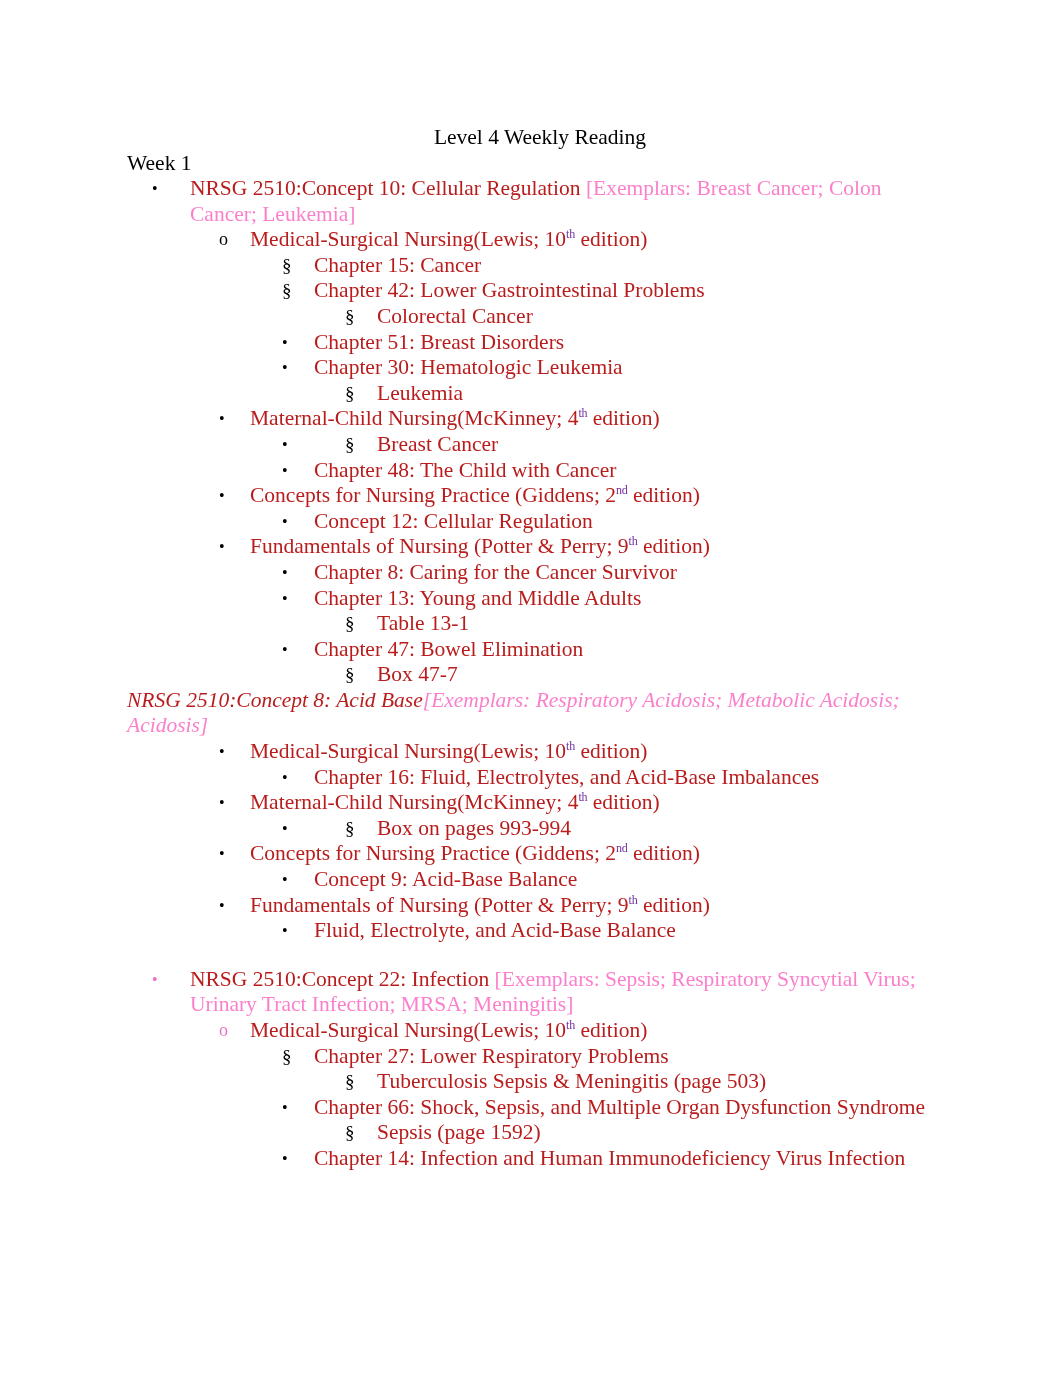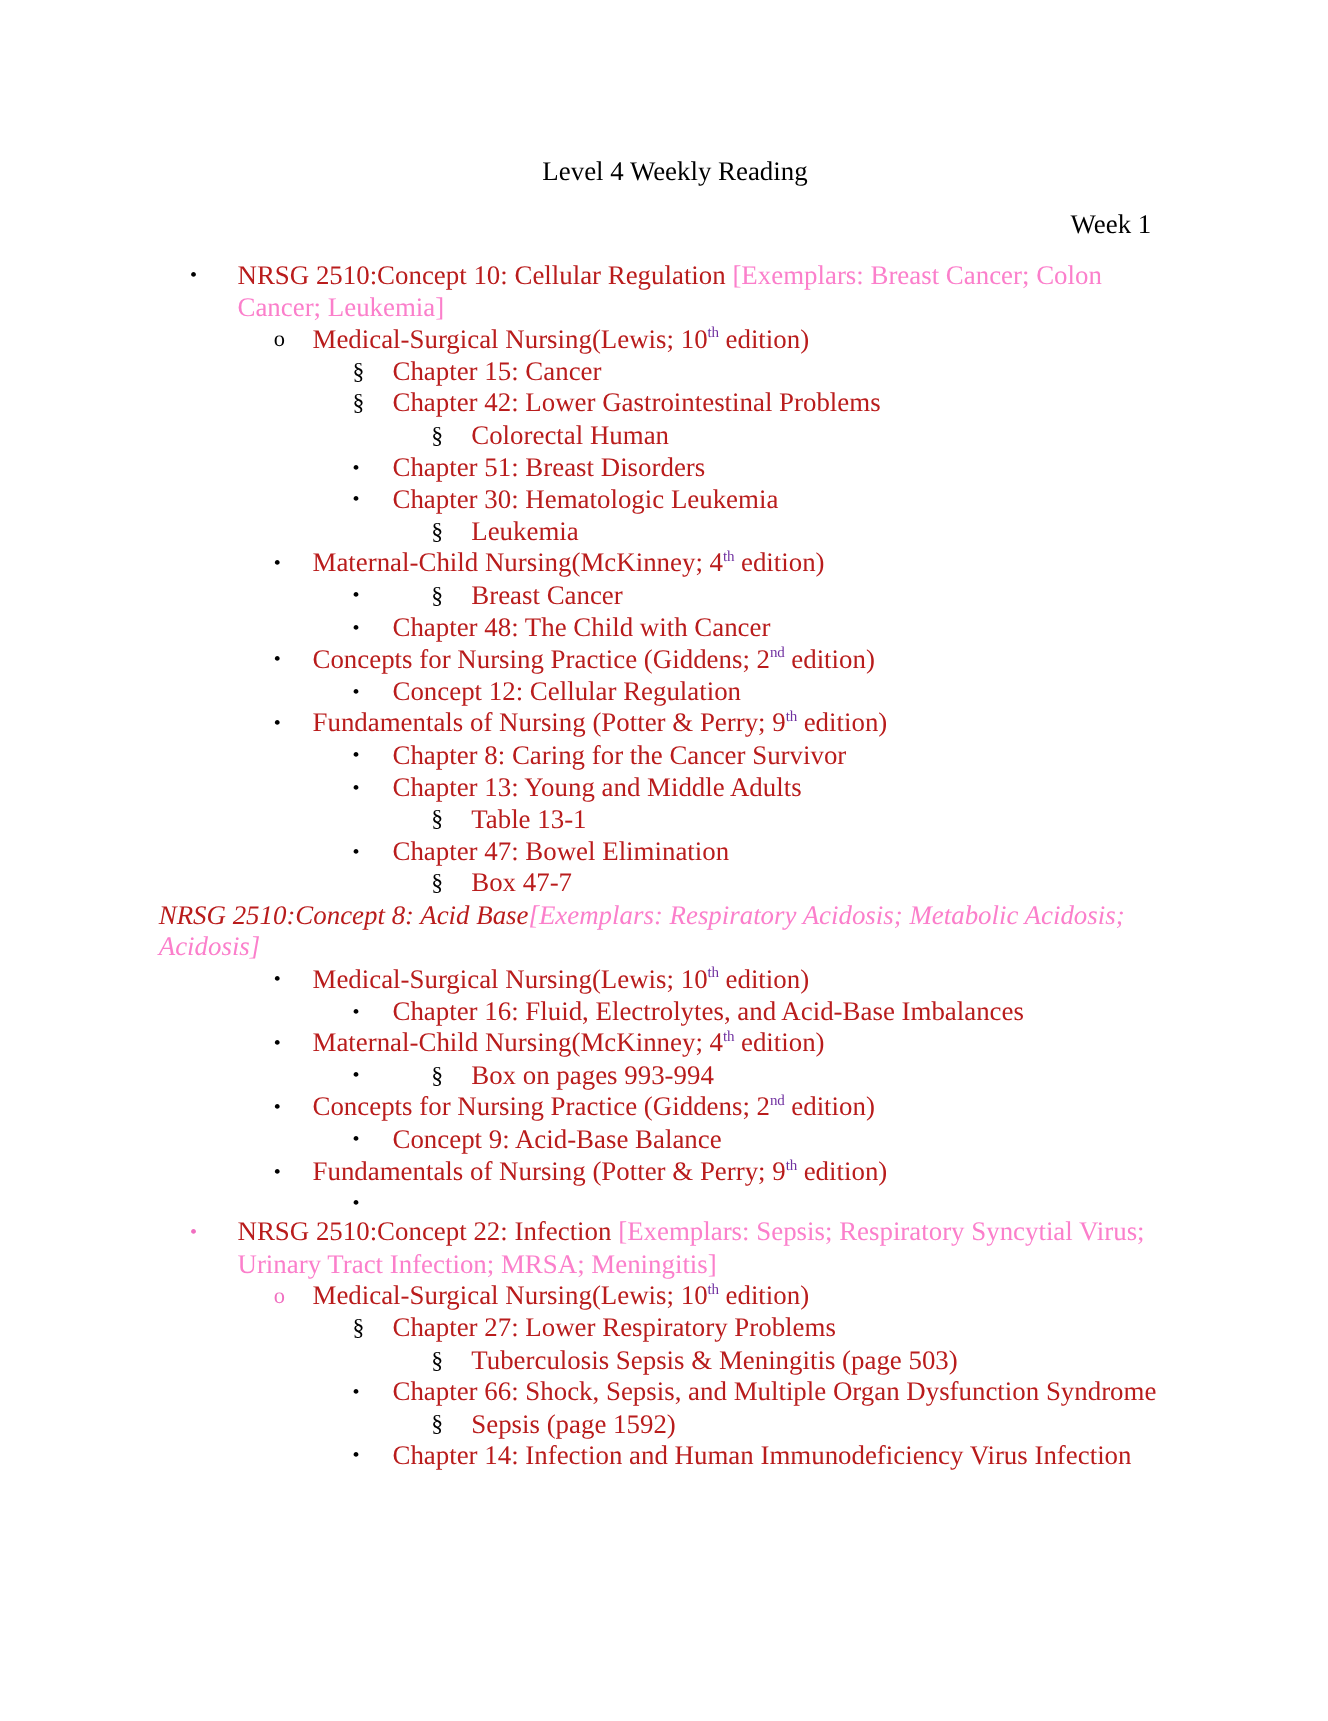--- a/index.html
+++ b/index.html
@@ -35,23 +35,22 @@
     line-height: 26px;
     color: #000000;
     margin: 0 0 0 0;
     padding-left: 16px;
   }
 
   .week-heading {
     font-size: 21.5px;
     line-height: 26px;
     color: #000000;
-    margin: 16px;
-    padding: 0;
-    text-align: right;
+    margin: 0;
+    padding: 0;
   }
 
   
   .line {
     font-size: 21.5px;
     line-height: 25.6px;
     margin: 0;
     padding: 0;
     position: relative;
     color: #7030A0;
@@ -123,21 +122,21 @@
 
     <div class="line lvl3">
       <span class="marker sect">§</span><span class="txt">Chapter 15: Cancer</span>
     </div>
 
     <div class="line lvl3">
       <span class="marker sect">§</span><span class="txt">Chapter 42: Lower Gastrointestinal Problems</span>
     </div>
 
     <div class="line lvl4">
-      <span class="marker sect">§</span><span class="txt">Colorectal Human</span>
+      <span class="marker sect">§</span><span class="txt">Colorectal Cancer</span>
     </div>
 
     <div class="line lvl3">
       <span class="marker bullet">•</span><span class="txt">Chapter 51: Breast Disorders</span>
     </div>
 
     <div class="line lvl3">
       <span class="marker bullet">•</span><span class="txt">Chapter 30: Hematologic Leukemia</span>
     </div>
 
@@ -223,21 +222,21 @@
 
     <div class="line lvl3">
       <span class="marker bullet">•</span><span class="txt">Concept 9: Acid-Base Balance</span>
     </div>
 
     <div class="line lvl2">
       <span class="marker bullet">•</span><span class="txt">Fundamentals of Nursing (Potter &amp; Perry; 9</span><sup>th</sup><span class="txt"> edition)</span>
     </div>
 
     <div class="line lvl3">
-      <span class="marker bullet">•</span>
+      <span class="marker bullet">•</span><span class="txt">Fluid, Electrolyte, and Acid-Base Balance</span>
     </div>
 
     <div class="gap"></div>
 
 
     <div class="line lvl1">
       <span class="marker bullet pink">•</span><span class="txt">NRSG 2510:Concept 22: Infection </span><span class="exemplar">[Exemplars: Sepsis; Respiratory Syncytial Virus; Urinary Tract Infection; MRSA; Meningitis]</span>
     </div>
 
     <div class="line lvl2">

